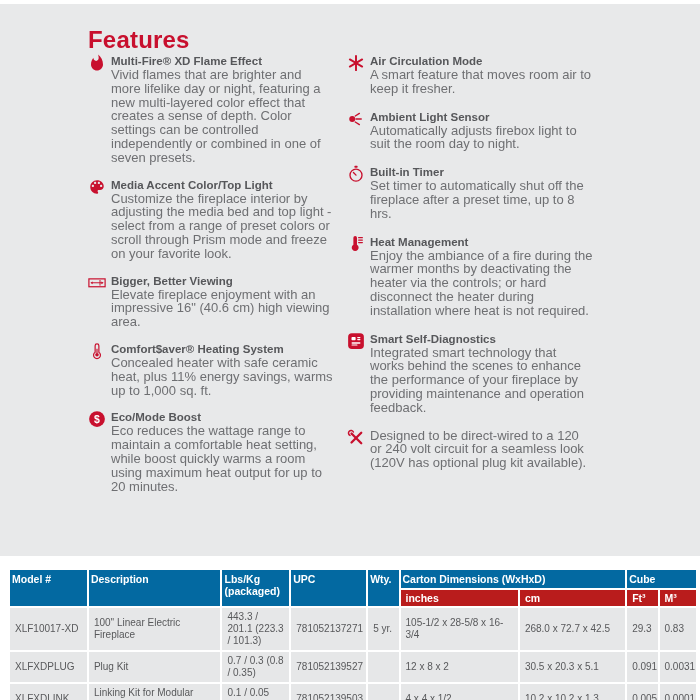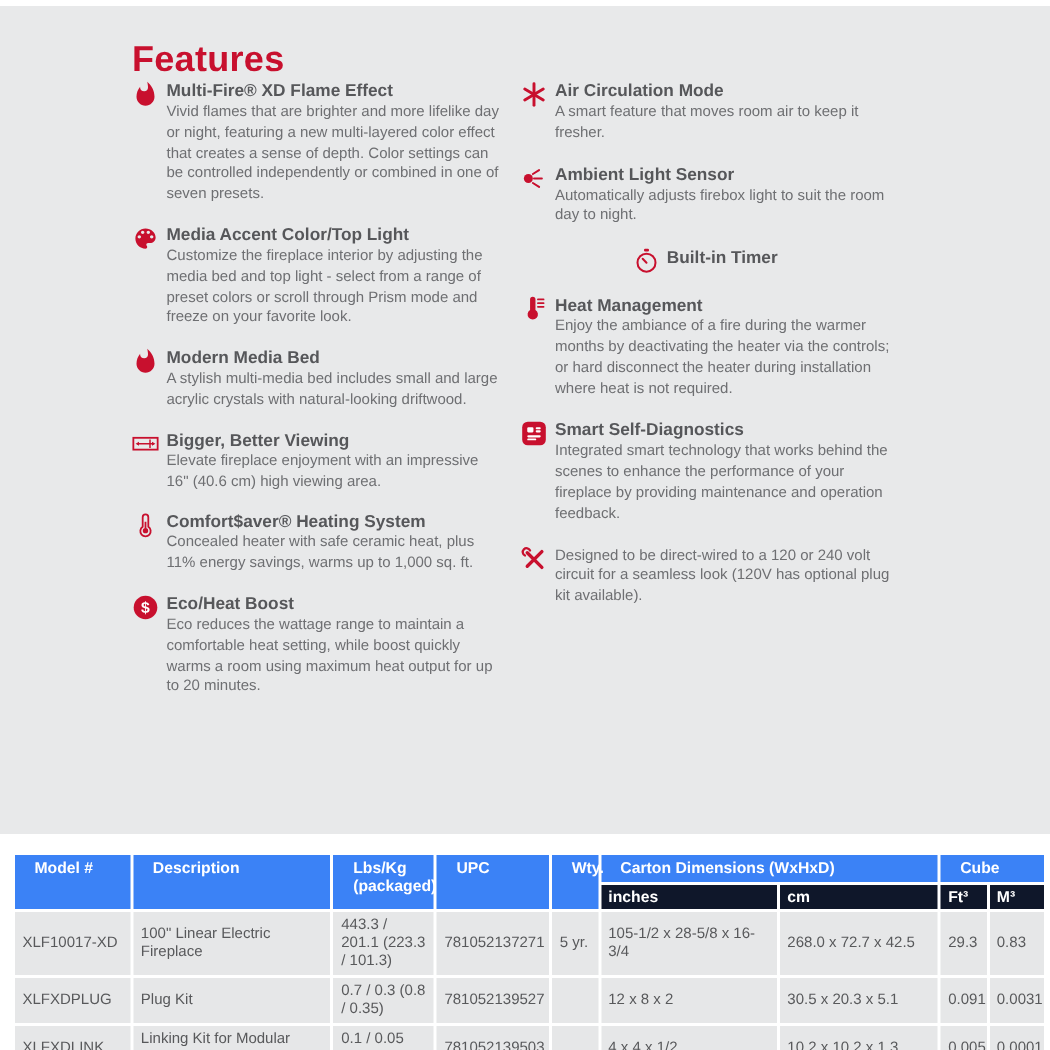--- a/index.html
+++ b/index.html
@@ -21,36 +21,36 @@
     position:absolute;left:88px;top:54px;display:flex;
   }
   .fcol{display:flex;flex-direction:column;align-items:center;}
   .fcol-left{width:246px;gap:13px;}
   .fcol-right{width:246px;margin-left:13px;gap:14px;}
   .feature{display:flex;align-items:flex-start;}
   .ficon{width:18px;height:18px;flex:none;margin-right:5px;margin-top:0px;}
   .ficon svg{display:block;}
   .ftext{flex:1;min-width:0;}
   .ftitle{font-size:11.5px;font-weight:bold;color:#56575a;line-height:14px;}
-  .fdesc{font-size:10px;color:#6e6f72;line-height:13.8px;max-width:228px;}
+  .fdesc{font-size:13px;color:#6e6f72;line-height:13.8px;max-width:228px;}
   .table-wrap{
     position:absolute;left:8px;top:568px;width:690px;
   }
   table.spec{
     width:690px;table-layout:fixed;
     border-collapse:separate;border-spacing:2px 2px;
     font-size:10px;color:#58595b;
   }
   table.spec th{
-    background:#3b82f6;color:#ffffff;text-align:left;
+    background:#0369a1;color:#ffffff;text-align:left;
     font-size:10.5px;font-weight:bold;
-    padding:3px 13px;vertical-align:top;line-height:12px;
+    padding:3px 2px;vertical-align:top;line-height:12px;
   }
   table.spec tr.subhead th{
-    background:#0f172a;vertical-align:middle;padding:2px 5px;
+    background:#b91c1c;vertical-align:middle;padding:2px 5px;
   }
   table.spec td{
     background:#e6e7e8;padding:3px 5px;vertical-align:middle;line-height:12px;
   }
   .c-model{width:76px;}  .c-desc{width:130px;} .c-lbs{width:66px;}
   .c-upc{width:74px;}    .c-wty{width:30px;}   .c-in{width:116px;}
   .c-cm{width:104px;}    .c-ft{width:30px;}    .c-m{width:36px;}
 </style>
 </head>
 <body>
@@ -80,31 +80,20 @@
         <svg width="18" height="18" viewBox="0 0 24 24" fill="#c8102e">
             <path fill-rule="evenodd" d="M12 3c-4.97 0-9 4.03-9 9s4.03 9 9 9c.83 0 1.5-.67 1.5-1.5 0-.39-.15-.74-.39-1.01-.23-.26-.38-.61-.38-.99 0-.83.67-1.5 1.5-1.5H16c2.76 0 5-2.24 5-5 0-4.42-4.03-8-9-8zm-5.5 9c-.83 0-1.5-.67-1.5-1.5S5.67 9 6.5 9 8 9.67 8 10.5 7.33 12 6.5 12zm3-4C8.67 8 8 7.33 8 6.5S8.67 5 9.5 5s1.5.67 1.5 1.5S10.33 8 9.5 8zm5 0c-.83 0-1.5-.67-1.5-1.5S13.67 5 14.5 5s1.5.67 1.5 1.5S15.33 8 14.5 8zm3 4c-.83 0-1.5-.67-1.5-1.5S16.67 9 17.5 9s1.5.67 1.5 1.5-.67 1.5-1.5 1.5z"></path>
           </svg>
       </span>
       <div class="ftext">
         <div class="ftitle">Media Accent Color/Top Light</div>
         <div class="fdesc">Customize the fireplace interior by adjusting the media bed and top light - select from a range of preset colors or scroll through Prism mode and freeze on your favorite look.</div>
       </div>
     </div>
 
-    <div class="feature">
-      <span class="ficon">
-        <svg width="18" height="18" viewBox="0 0 24 24" fill="#c8102e">
-            <path d="M13.5.67s.74 2.65.74 4.8c0 2.06-1.35 3.73-3.41 3.73-2.07 0-3.63-1.67-3.63-3.73l.03-.36C5.21 7.51 4 10.62 4 14c0 4.42 3.58 8 8 8s8-3.58 8-8C20 8.61 17.41 3.8 13.5.67z"></path>
-          </svg>
-      </span>
-      <div class="ftext">
-        <div class="ftitle">Modern Media Bed</div>
-        <div class="fdesc">A stylish multi-media bed includes small and large acrylic crystals with natural-looking driftwood.</div>
-      </div>
-    </div>
 
     <div class="feature">
       <span class="ficon">
         <svg width="18" height="18" viewBox="0 0 24 24" fill="none" stroke="#c8102e">
             <rect x="1.2" y="6.5" width="21.6" height="10.5" stroke-width="1.6"></rect>
             <line x1="4.5" y1="11.7" x2="19.5" y2="11.7" stroke-width="1.3"></line>
             <path d="M3.2 11.7l3-1.8v3.6z" fill="#c8102e" stroke="none"></path>
             <path d="M20.8 11.7l-3-1.8v3.6z" fill="#c8102e" stroke="none"></path>
             <line x1="16" y1="8" x2="16" y2="15.5" stroke-width="1.3"></line>
           </svg>
@@ -130,21 +119,21 @@
     </div>
 
     <div class="feature">
       <span class="ficon">
         <svg width="18" height="18" viewBox="0 0 24 24">
             <circle cx="12" cy="12" r="10.5" fill="#c8102e"></circle>
             <text x="12" y="16.8" text-anchor="middle" font-size="14" font-weight="bold" fill="#ffffff" font-family="Liberation Sans, sans-serif">$</text>
           </svg>
       </span>
       <div class="ftext">
-        <div class="ftitle">Eco/Heat Boost</div>
+        <div class="ftitle">Eco/Mode Boost</div>
         <div class="fdesc">Eco reduces the wattage range to maintain a comfortable heat setting, while boost quickly warms a room using maximum heat output for up to 20 minutes.</div>
       </div>
     </div>
 
   </div>
 
   <div class="fcol fcol-right">
 
     <div class="feature">
       <span class="ficon">
@@ -178,20 +167,21 @@
     <div class="feature">
       <span class="ficon">
         <svg width="18" height="18" viewBox="0 0 24 24" fill="none" stroke="#c8102e">
             <circle cx="12" cy="13.5" r="8" stroke-width="1.8"></circle>
             <rect x="9.8" y="1" width="4.4" height="2.6" rx="1" fill="#c8102e" stroke="none"></rect>
             <line x1="12" y1="13.5" x2="8.6" y2="10" stroke-width="1.8" stroke-linecap="round"></line>
           </svg>
       </span>
       <div class="ftext">
         <div class="ftitle">Built-in Timer</div>
+        <div class="fdesc">Set timer to automatically shut off the fireplace after a preset time, up to 8 hrs.</div>
       </div>
     </div>
 
     <div class="feature">
       <span class="ficon">
         <svg width="18" height="18" viewBox="0 0 24 24" fill="#c8102e">
             <path d="M8.5 3.6a2.4 2.4 0 0 1 4.8 0v9.3a4.6 4.6 0 1 1-4.8 0z"></path>
             <g stroke="#c8102e" stroke-width="1.6" stroke-linecap="round">
               <line x1="15.5" y1="3.5" x2="20.5" y2="3.5"></line>
               <line x1="15.5" y1="6.8" x2="20.5" y2="6.8"></line>

